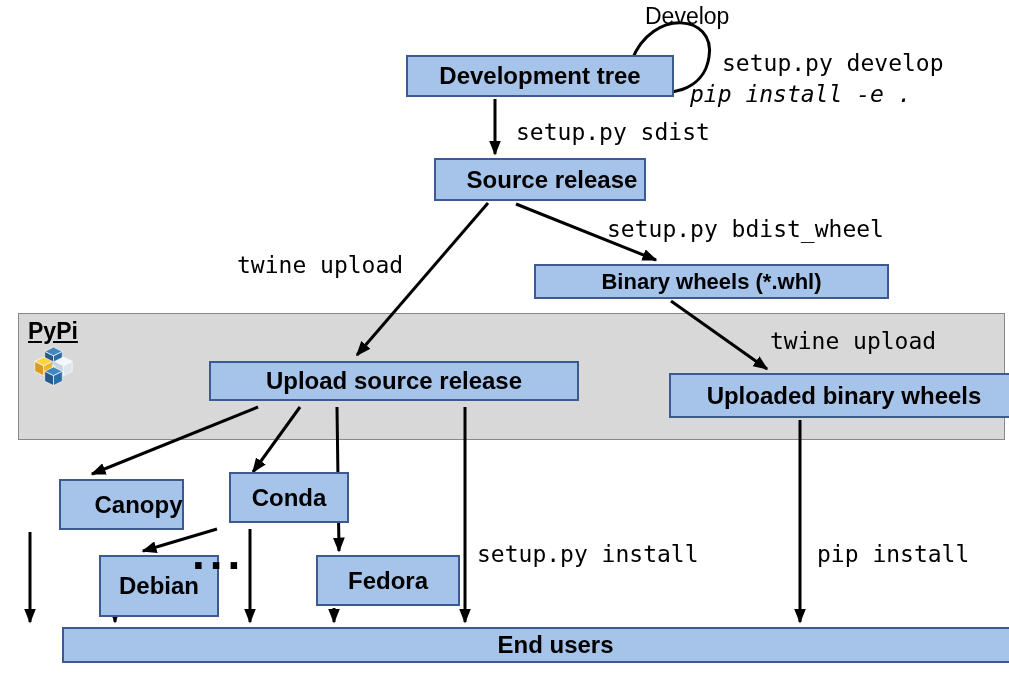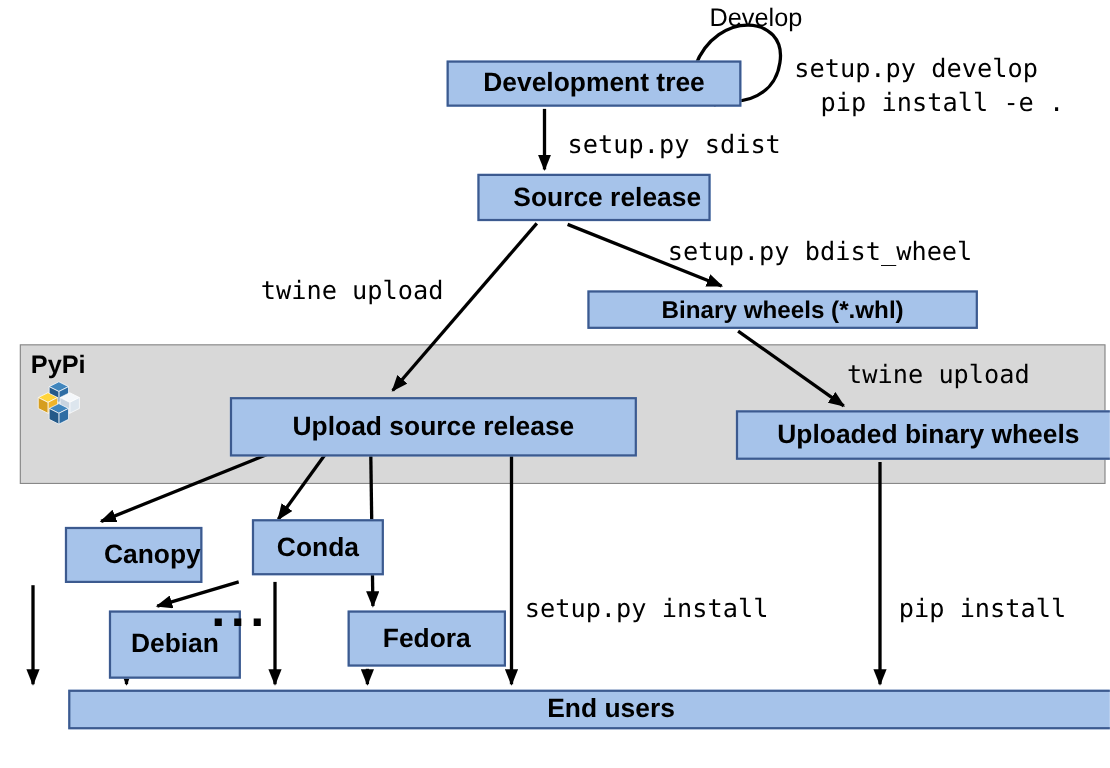--- a/index.html
+++ b/index.html
@@ -13,43 +13,43 @@
     position: absolute; display: flex; align-items: center; justify-content: center;
     background: var(--node-fill, #a6c3ea);
     border: 2px solid var(--node-border, #3c5a8f);
     font-weight: bold; font-size: 24px; z-index: 2; white-space: nowrap; margin-left: 44px;
   }
   .region {
     position: absolute; left: 18px; top: 313px; width: 987px; height: 127px;
     background: var(--region-fill, #d8d8d8);
     border: 1px solid var(--region-border, #888); z-index: 0;
   }
-  .region-title { position: absolute; left: 28px; top: 318px; font-weight: bold; font-size: 23px; z-index: 3; }
+  .region-title { position: absolute; left: 28px; top: 318px; font-weight: bold; font-size: 23px; z-index: 3; text-decoration: underline; }
   #pypi-logo { position: absolute; left: 26px; top: 346px; z-index: 3; }
 
   #n-devtree   { left: 362px; top: 55px;  width: 268px; height: 42px; }
   #n-source    { left: 390px; top: 158px; width: 212px; height: 43px; padding-left: 24px; }
   #n-wheels    { left: 490px; top: 264px; width: 355px; height: 35px; font-size: 22px; }
-  #n-upload    { left: 165px; top: 361px; width: 370px; height: 54px; align-items: center; }
+  #n-upload    { left: 165px; top: 361px; width: 370px; height: 40px; align-items: center; }
   #n-uploadedw { left: 625px; top: 373px; width: 350px; height: 45px; }
   #n-canopy    { left: 15px;  top: 479px; width: 125px; height: 51px; padding-left: 34px; }
   #n-conda     { left: 185px; top: 472px; width: 120px; height: 51px; }
   #n-debian    { left: 55px;  top: 555px; width: 120px; height: 62px; }
   #n-fedora    { left: 272px; top: 555px; width: 144px; height: 51px; }
   #n-endusers  { left: 18px;  top: 627px; width: 987px; height: 36px; }
 
   .mono-label {
     position: absolute; font-family: "DejaVu Sans Mono", monospace;
     font-size: 23px; z-index: 3; white-space: nowrap;
   }
   .sans-label { position: absolute; font-size: 23px; z-index: 3; white-space: nowrap; }
 
   #lbl-develop       { left: 645px; top: 3px; }
   #lbl-devcmd1       { left: 722px; top: 50px; }
-  #lbl-devcmd2       { left: 746px; top: 81px; }
+  #lbl-devcmd2       { left: 690px; top: 81px; font-style: italic; }
   #lbl-sdist         { left: 516px; top: 119px; }
   #lbl-twine-l       { left: 237px; top: 252px; }
   #lbl-bdist         { left: 607px; top: 216px; }
   #lbl-twine-r       { left: 770px; top: 328px; }
   #lbl-setup-install { left: 477px; top: 541px; }
   #lbl-pip-install   { left: 817px; top: 541px; }
   #lbl-ellipsis      { left: 192px; top: 526px; font-size: 46px; font-weight: bold; letter-spacing: 5px; }
 
   svg.arrows { position: absolute; left: 0; top: 0; z-index: 1; pointer-events: none; }
   .arrows .edge { stroke: var(--arrow, #000); stroke-width: 3; fill: none; }

